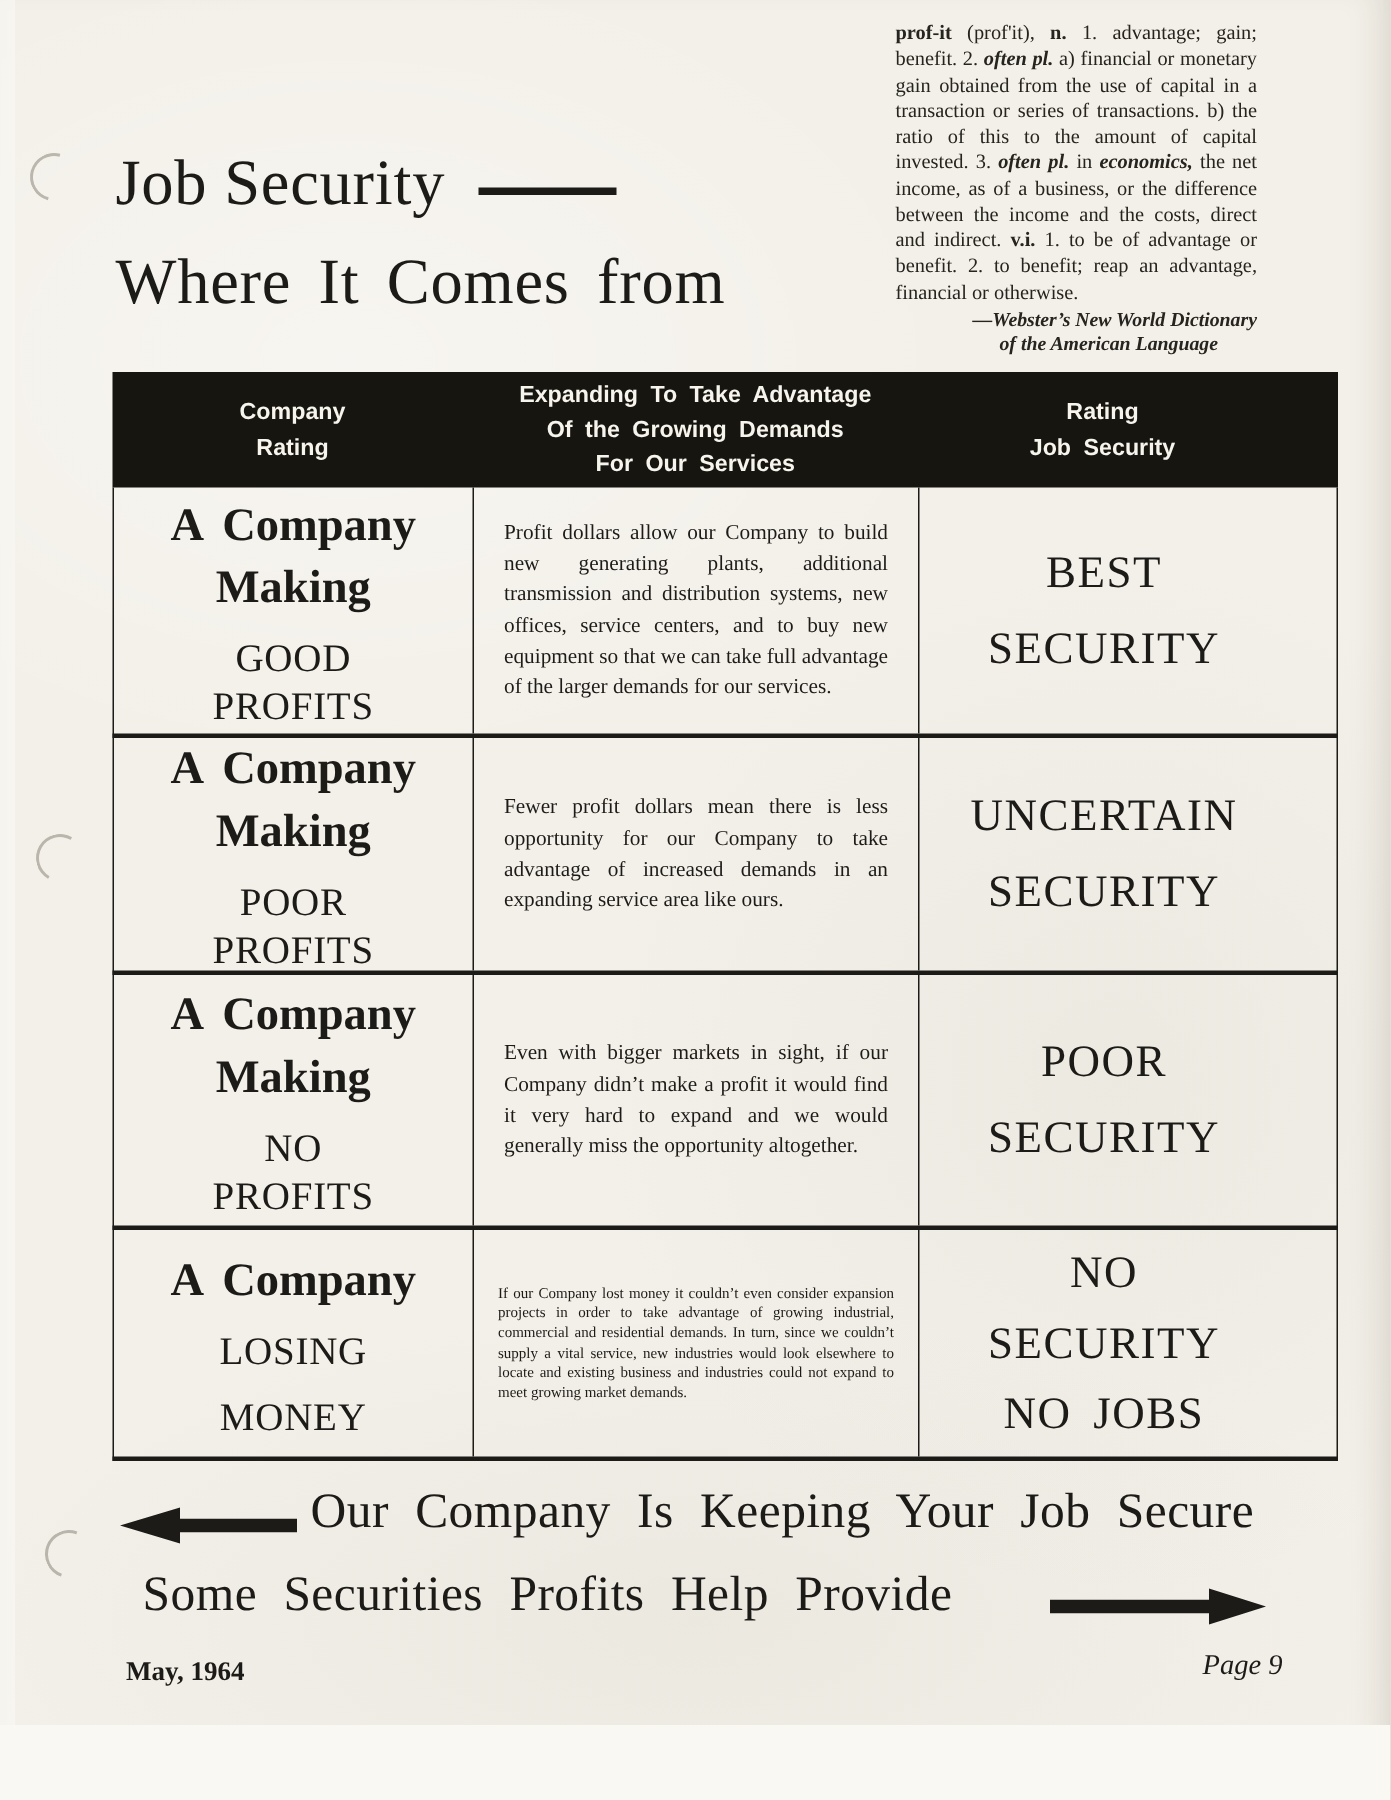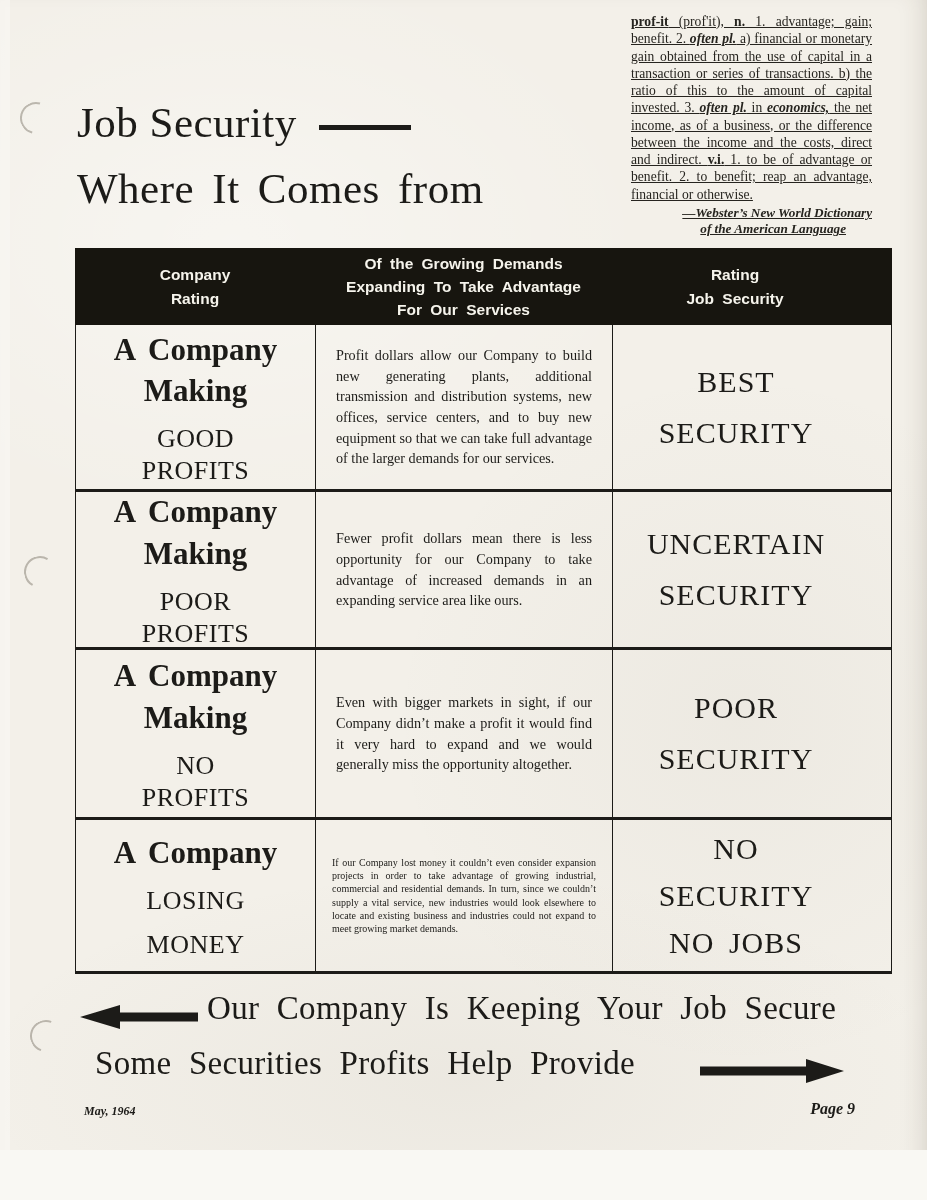--- a/index.html
+++ b/index.html
@@ -21,22 +21,22 @@
   
   .hole{position:absolute;width:28px;height:28px;border-radius:50%;
     border:2.5px solid rgba(95,88,74,.38);
     border-right-color:transparent;border-bottom-color:transparent;
     transform:rotate(-30deg);}
   .hole.h1{left:20px;top:102px;}
   .hole.h2{left:24px;top:556px;transform:rotate(-15deg);}
   .hole.h3{left:30px;top:1020px;transform:rotate(-25deg);}
 
   
-  .dict{position:absolute;left:631px;top:13px;width:241px;
-    font-size:13.6px;line-height:1.27;text-align:justify;color:#26241f;text-decoration:underline;}
+  .dict{position:absolute;left:597px;top:13px;width:241px;
+    font-size:13.6px;line-height:1.27;text-align:justify;color:#26241f;}
   .dict-attr{margin-top:2px;font-weight:bold;font-style:italic;font-size:13.2px;line-height:1.25;}
   .dict-attr .a1{text-align:right;}
   .dict-attr .a2{text-align:right;padding-right:26px;}
 
   
   .title{position:absolute;left:77px;top:98px;width:520px;}
   .title .t1{font-size:43px;letter-spacing:.5px;display:flex;align-items:center;}
   .title .t2{font-size:43px;letter-spacing:.5px;word-spacing:7px;margin-top:17px;}
   .title-dash{display:inline-block;width:92px;height:5px;background:var(--ink,#1c1b18);margin-left:22px;margin-top:10px;}
 
@@ -67,22 +67,22 @@
   .r4 .cell-right{gap:13px;}
   .r1{height:167px;} .r2{height:158px;} .r3{height:170px;} .r4{height:154px;}
 
   
   .slogan1-arrow{position:absolute;left:80px;top:1003px;}
   .slogan1-text{position:absolute;left:207px;top:990px;font-size:33px;word-spacing:9px;letter-spacing:.3px;text-align:right;}
   .slogan2-text{position:absolute;left:95px;top:1045px;font-size:33px;word-spacing:9px;letter-spacing:.3px;}
   .slogan2-arrow{position:absolute;left:700px;top:1058px;}
 
   
-  .footer-left{position:absolute;left:84px;top:1104px;font-size:12px;font-weight:bold;font-style:italic;}
-  .footer-right{position:absolute;right:72px;top:1100px;font-size:16px;font-weight:bold;font-style:italic;}
+  .footer-left{position:absolute;left:84px;top:1104px;font-size:18px;font-weight:bold;}
+  .footer-right{position:absolute;right:72px;top:1100px;font-size:19px;font-weight:normal;font-style:italic;}
 </style>
 </head>
 <body>
 
 <div class="page">
 
   <span class="hole h1"></span>
   <span class="hole h2"></span>
   <span class="hole h3"></span>
 
@@ -102,22 +102,22 @@
     <div class="t2">Where It Comes from</div>
   </div>
 
   <div class="jtable">
     <div class="thead">
       <div class="th tc1">
         <div>Company</div>
         <div>Rating</div>
       </div>
       <div class="th tc2">
+        <div>Expanding To Take Advantage</div>
         <div>Of the Growing Demands</div>
-        <div>Expanding To Take Advantage</div>
         <div>For Our Services</div>
       </div>
       <div class="th tc3">
         <div>Rating</div>
         <div>Job Security</div>
       </div>
     </div>
 
     <div class="trow r1">
       <div class="cell cell-left">

